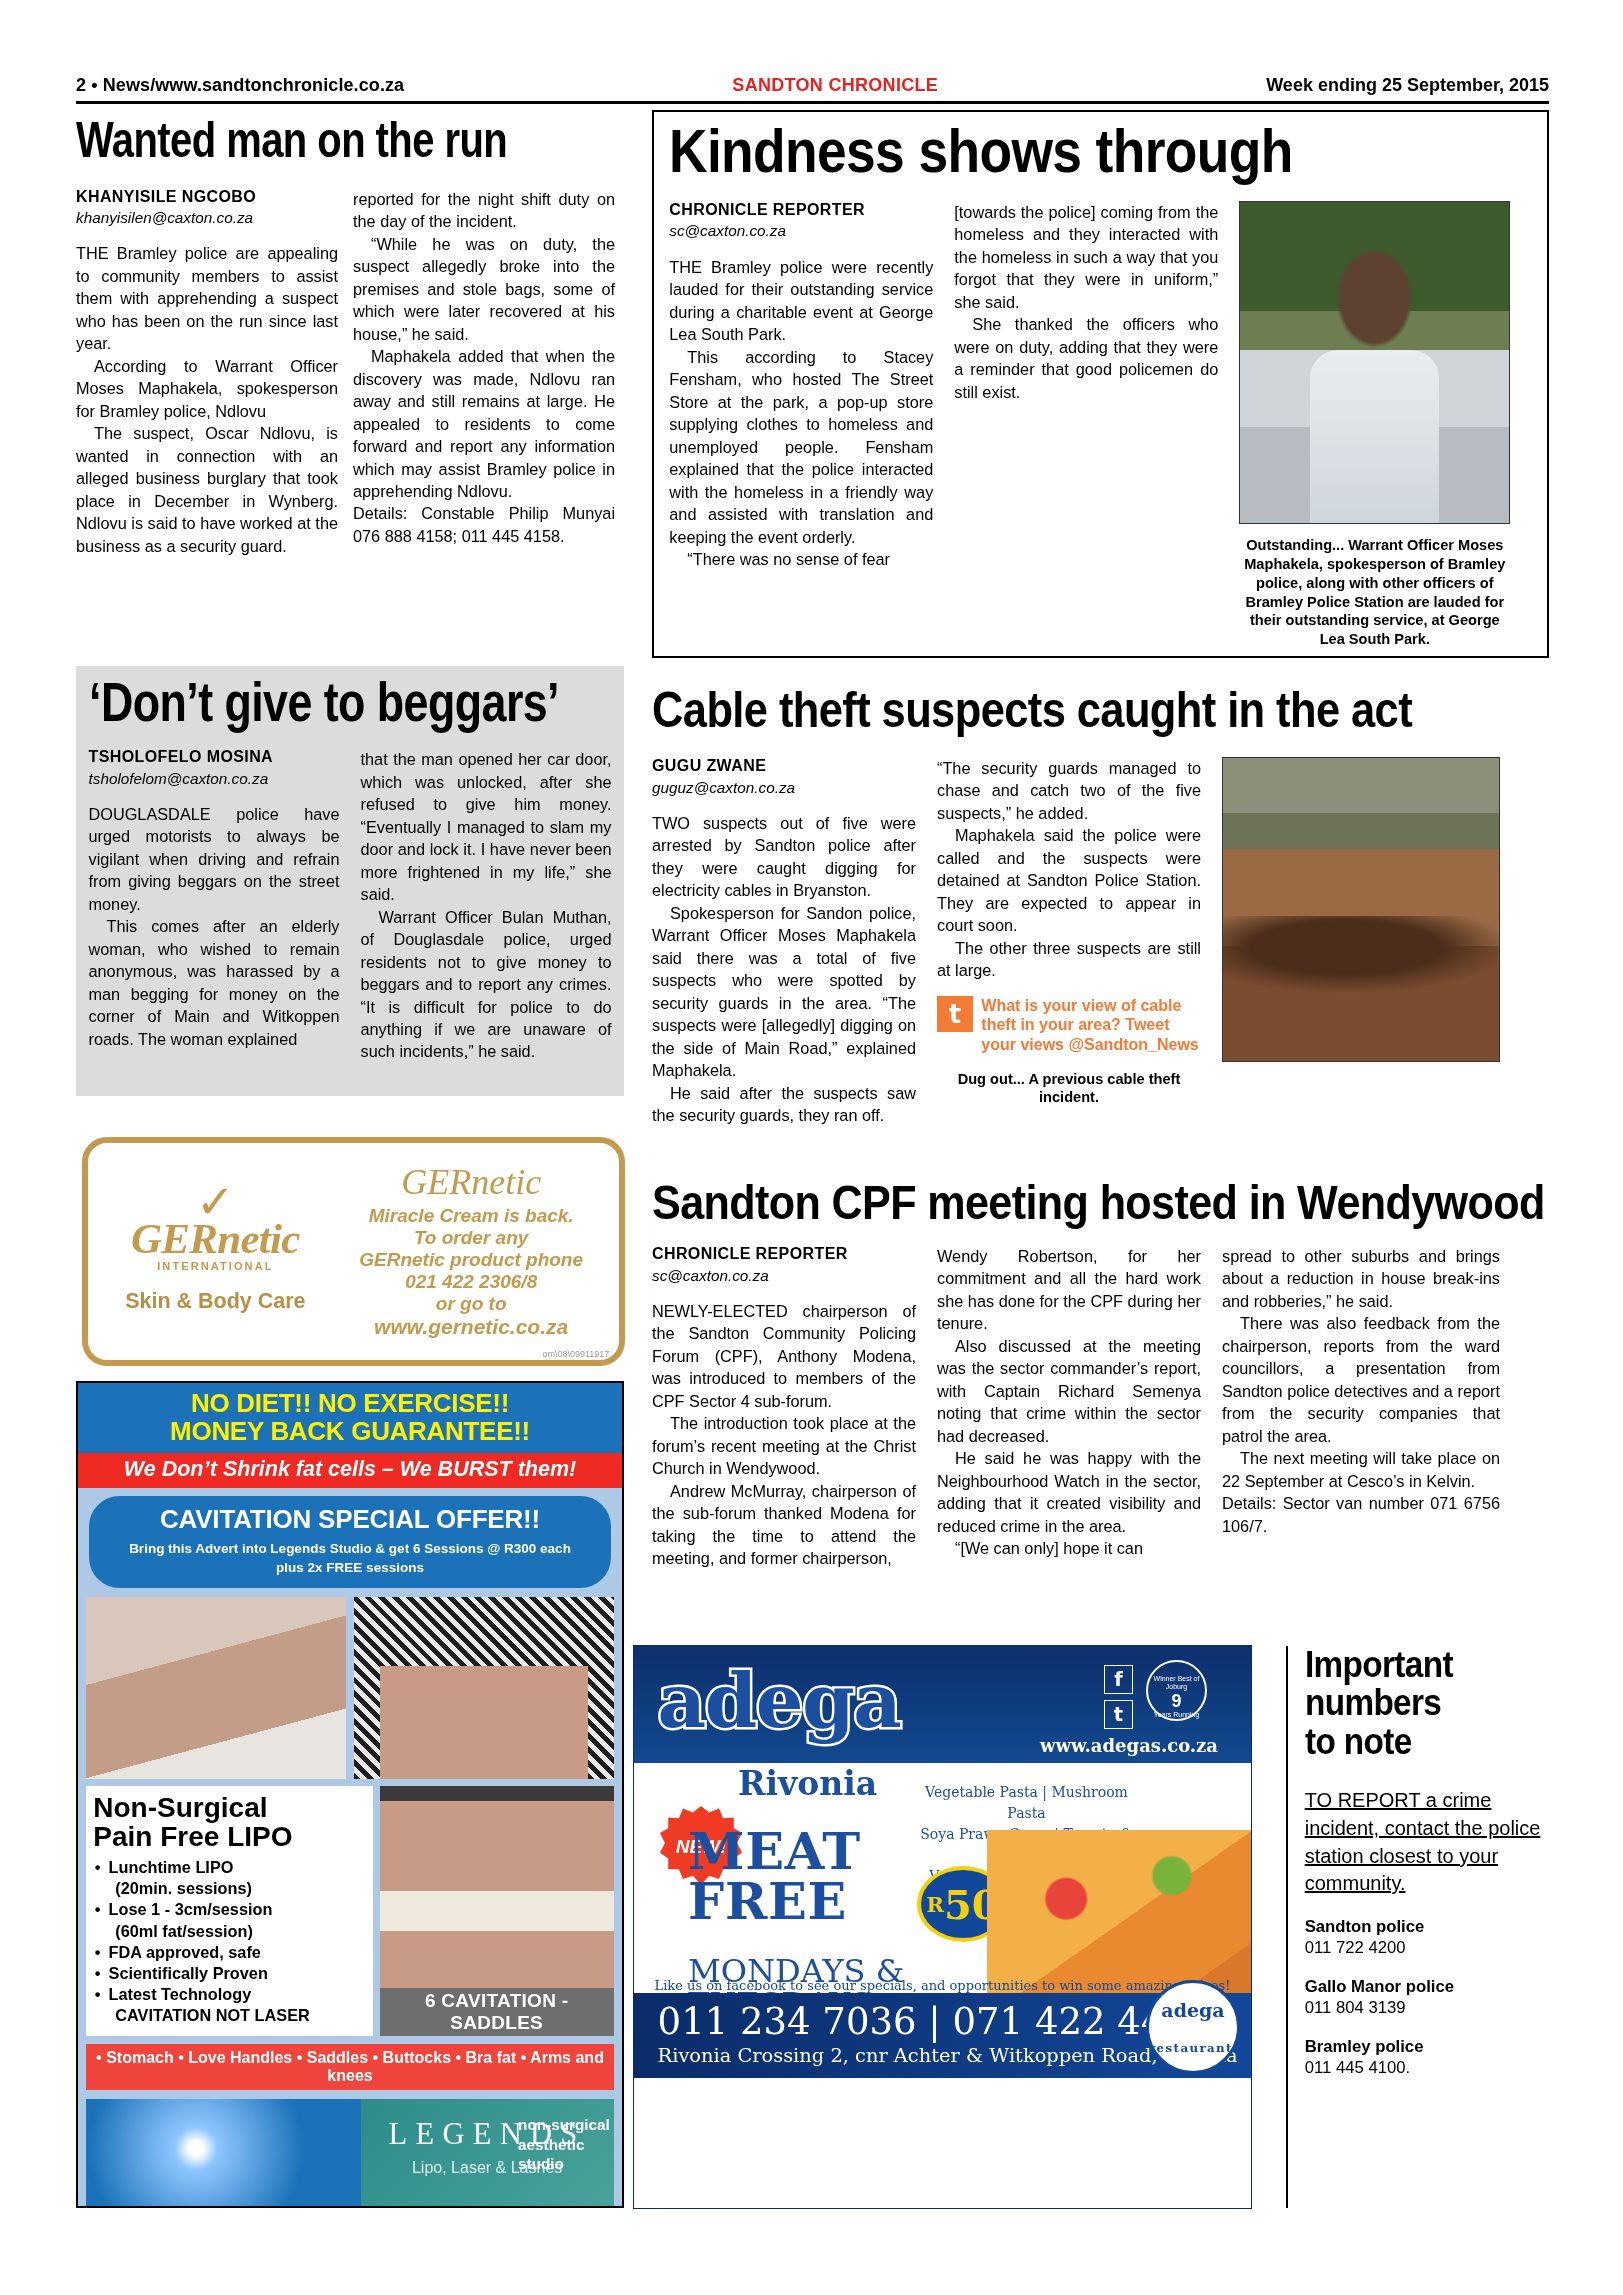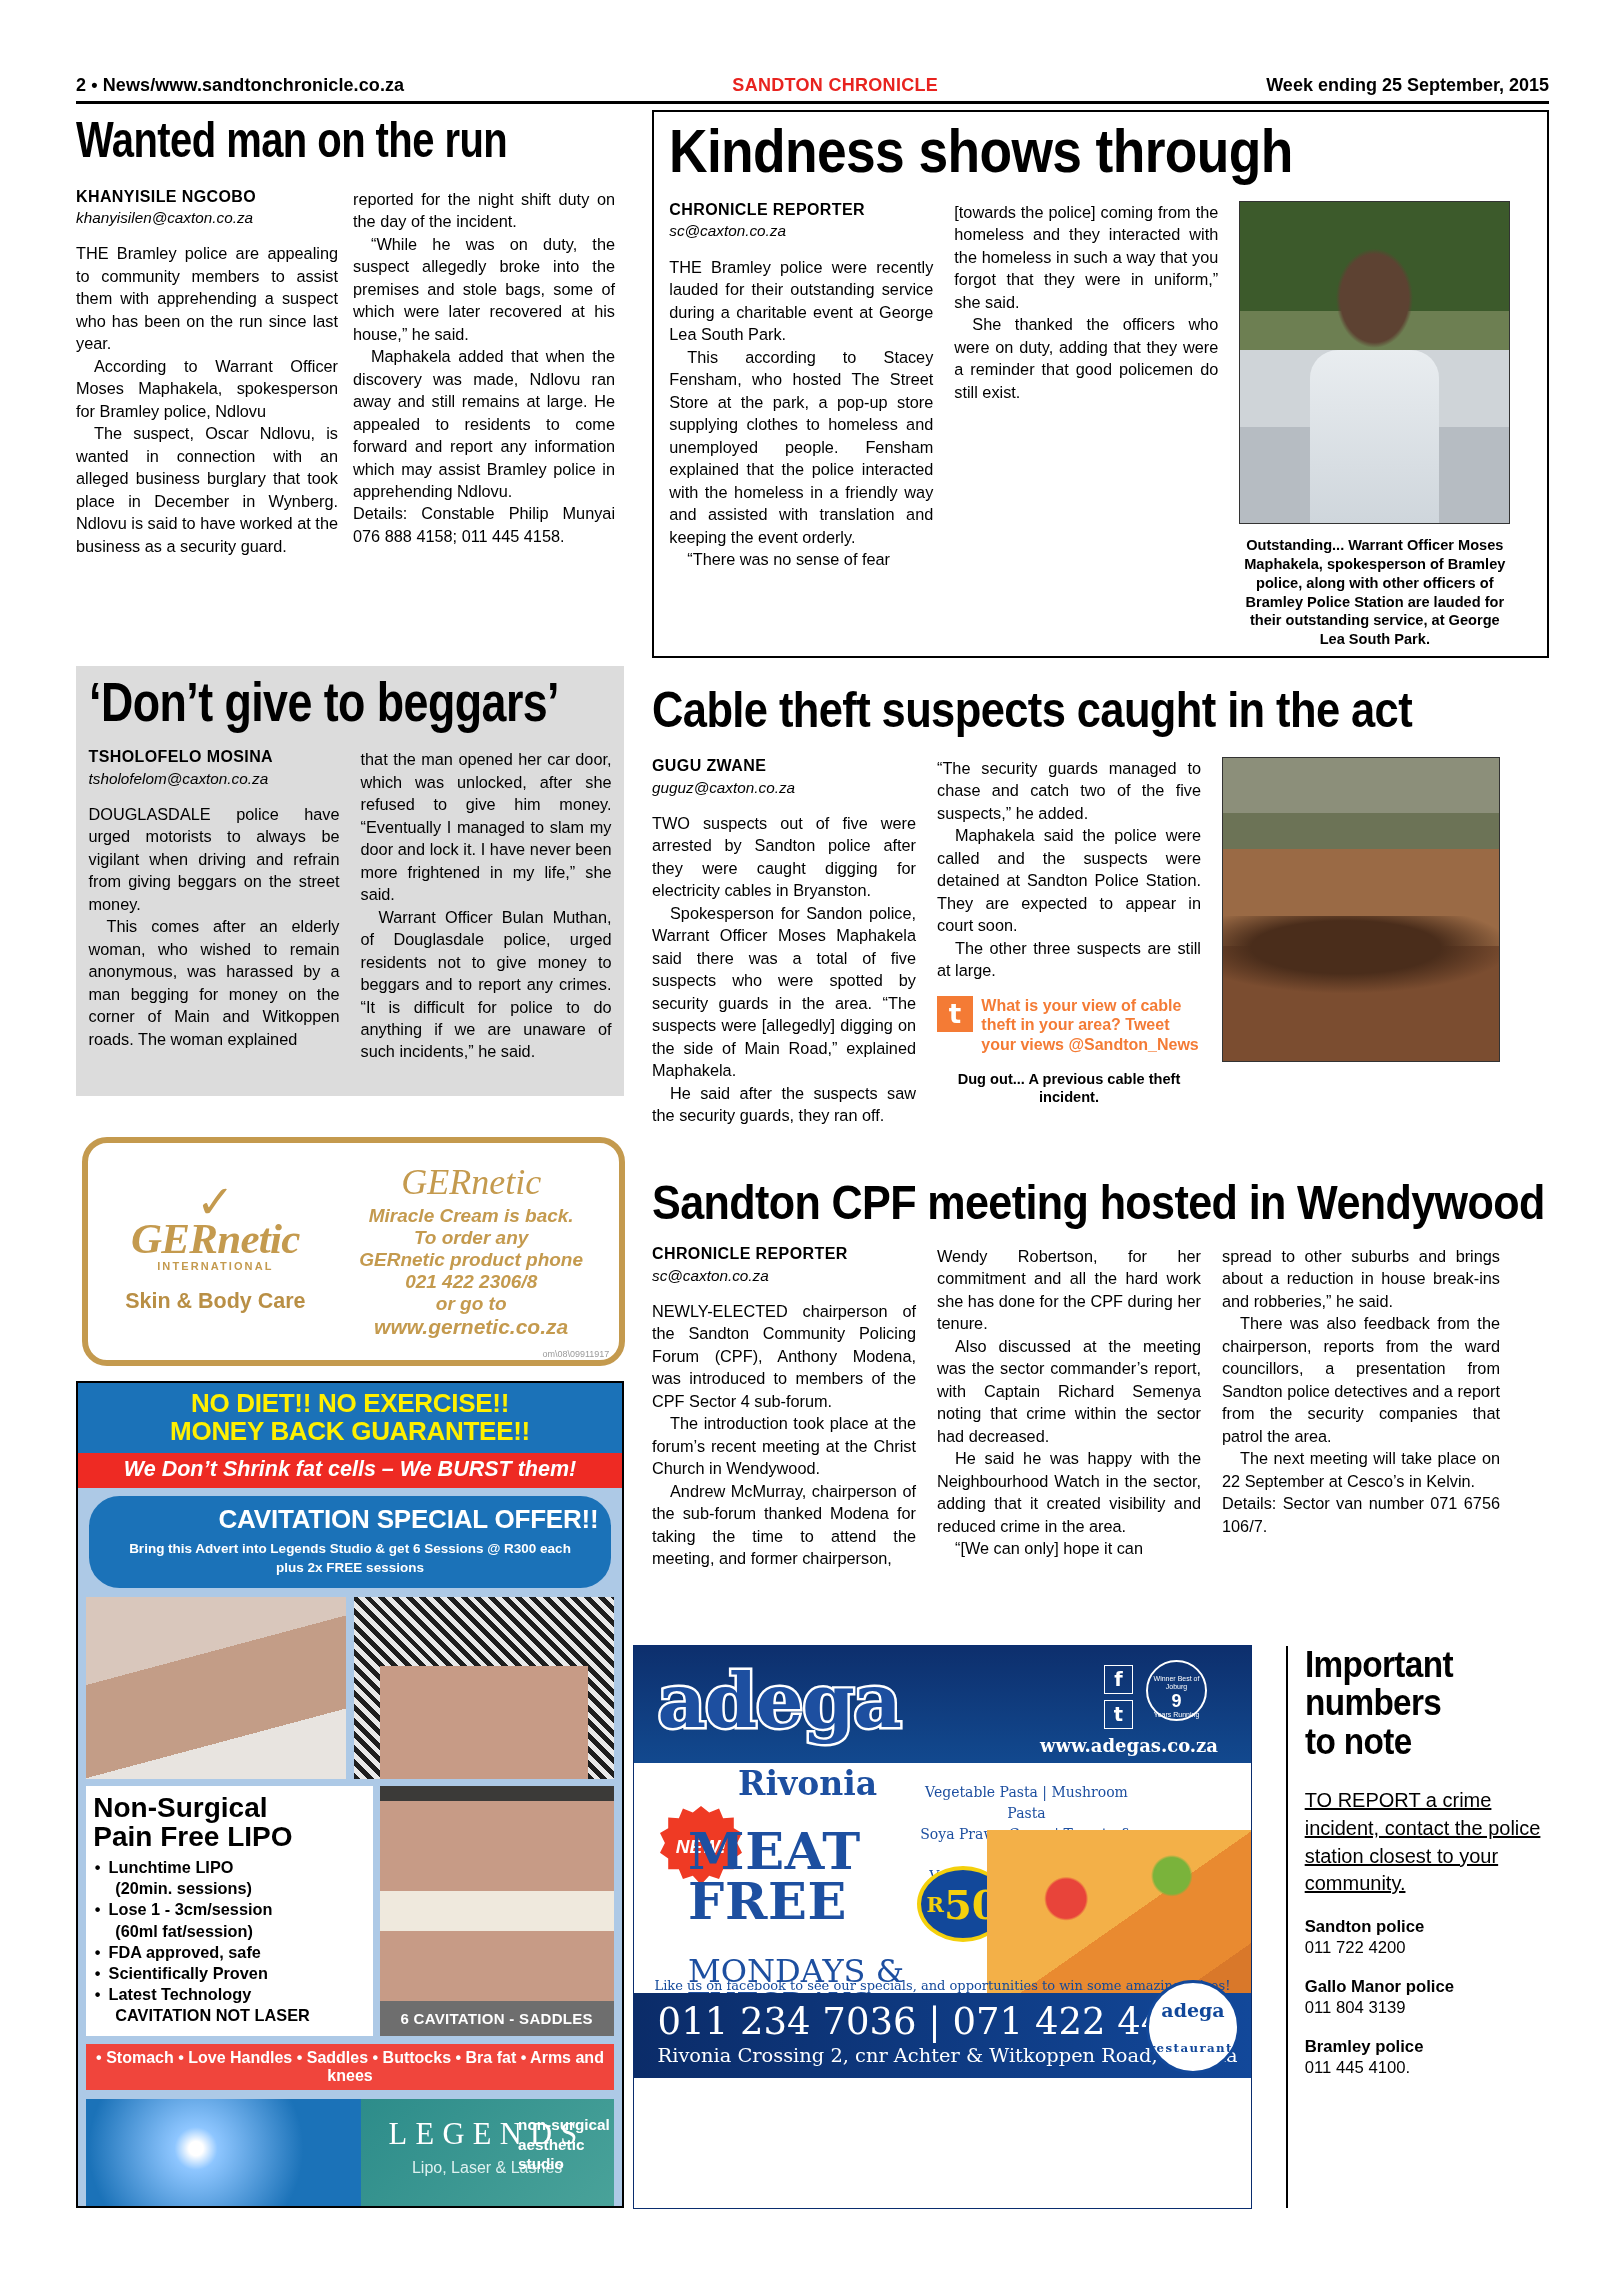--- a/index.html
+++ b/index.html
@@ -159,21 +159,21 @@
     border: 2.1px solid #000; background: #adc9e6; overflow: hidden;
   }
   .lg-blue { background: #1b72b8; color: #fff000; text-align: center; padding: 5.6px 0 8.3px 0; }
   .lg-blue div { font-size: 26px; font-weight: bold; line-height: 1.08; letter-spacing: -0.3px; }
   .lg-red { background: #ee2a23; color: #fff; text-align: center; padding: 4.2px 0 5.6px 0; }
   .lg-red i { font-size: 21.5px; font-weight: bold; font-style: italic; }
   .lg-offer {
     margin: 8.3px 11px; background: #1b72b8; border-radius: 30.5px; color: #fff;
     text-align: center; padding: 8.3px 12.5px 11px 12.5px;
   }
-  .lg-offer .t1 { font-size: 26px; font-weight: bold; letter-spacing: -0.2px; text-align: right; }
+  .lg-offer .t1 { font-size: 26px; font-weight: bold; letter-spacing: -0.2px; }
   .lg-offer .t2 { font-size: 13.5px; font-weight: bold; margin-top: 4.2px; line-height: 1.35; }
   .lg-photos { display: flex; gap: 8.3px; margin: 4.2px 8.3px 0 8.3px; height: 182px; }
   .lg-ph { flex: 1; }
   .ph-a { background: linear-gradient(165deg,#d9c7bc 0 35%, #c39d87 35% 72%, #e8e4e0 72% 100%); }
   .ph-b { background: repeating-linear-gradient(45deg,#1e1e1e 0 4.9px,#e9e9e9 4.9px 9.7px); position: relative; }
   .ph-b::after { content:""; position:absolute; inset: 38% 10% 0 10%; background:#c79b86; }
   .lg-mid { display: flex; gap: 7px; margin: 7px 8.3px 0 8.3px; }
   .lg-bullets { background: #fff; width: 55%; padding: 7px 8.3px 9.7px 7px; }
   .lg-bullets .h { font-size: 28px; font-weight: bold; text-align: left; line-height: 1.05; }
   .lg-bullets ul { list-style: none; margin-top: 5.6px; }
@@ -181,21 +181,21 @@
   .lg-bullets li::before { content: "\2022"; position: absolute; left: 1.4px; }
   .lg-bullets li.noBullet { padding-left: 22px; }
   .lg-bullets li.noBullet::before { content: ""; }
   .lg-rightph { width: 45%; position: relative; }
   .lg-rightph .img {
     height: 100%;
     background: linear-gradient(to bottom,#3b3a38 0 6%, #c79b86 6% 42%, #efe9dd 42% 58%, #c79b86 58% 100%);
   }
   .lg-rightph .lbl {
     position: absolute; left: 0; right: 0; bottom: 0; background: #6e6e6e; color: #fff;
-    font-size: 15px; font-weight: bold; text-align: center; padding: 9px 0; letter-spacing: 0.3px;
+    font-size: 19px; font-weight: bold; text-align: center; padding: 2px 0; letter-spacing: 0.3px;
   }
   .lg-areas {
     background: #f0453c; color: #fff; font-size: 16px; font-weight: bold;
     text-align: center; margin: 8.3px 8.3px 0 8.3px; padding: 4.9px 0;
   }
   .lg-logo-row { display: flex; margin: 8.3px 8.3px 0 8.3px; height: 118px; }
   .lg-star {
     width: 52%; background: radial-gradient(circle at 40% 42%, #ffffff 0 4%, #8ec6ff 12%, #1b72b8 60%);
   }
   .lg-legbox { width: 48%; background: linear-gradient(135deg,#2d8c8a,#4aa39a); position: relative; padding-top: 18px; }

